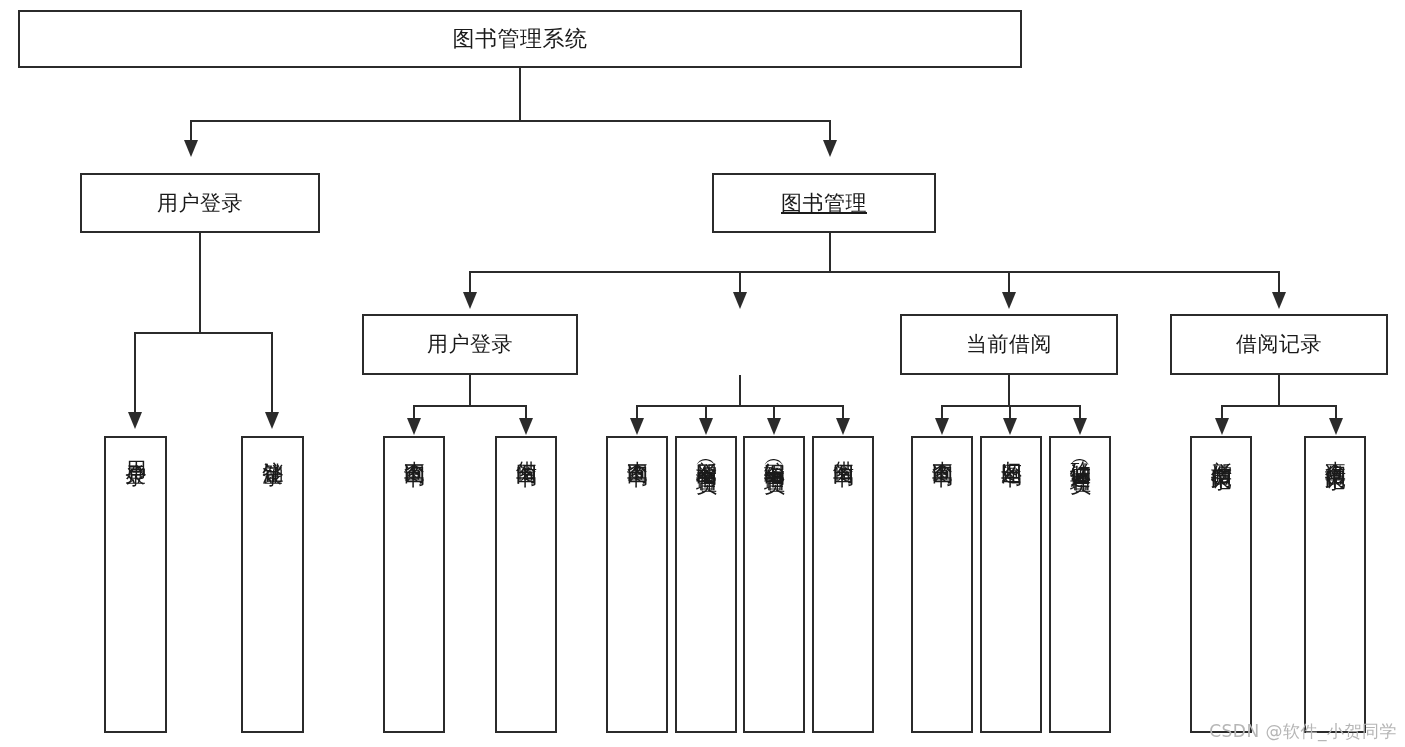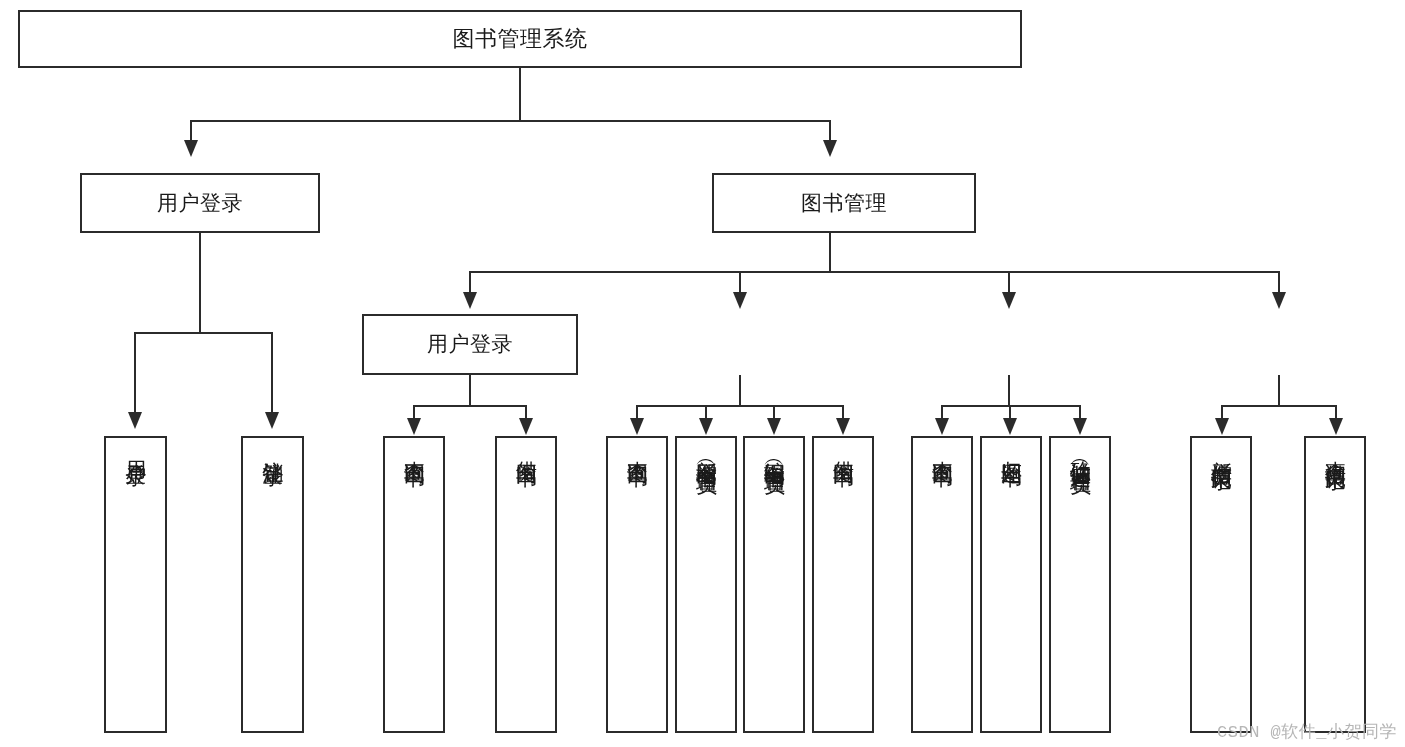--- a/index.html
+++ b/index.html
@@ -70,21 +70,20 @@
     border-top: 17px solid #2b2b2b;
   }
   #watermark {
     position: absolute;
     right: 8px;
     bottom: 4px;
     font-size: 17px;
     color: #b6b6b6;
     white-space: nowrap;
     letter-spacing: 0.5px;
-    font-family: Liberation Mono, monospace;
   }
 </style>
 </head>
 <body>
 
 <div id="canvas">
 
   <div class="node h" id="node-root" style="left:18px; top:10px; width:1004px; height:58px;">
     <span class="label">图书管理系统</span>
   </div>
@@ -93,21 +92,21 @@
   <div class="edge hline" style="left:190px; top:120px; width:641px; height:2px;"></div>
   <div class="edge vline" style="left:190px; top:120px; width:2px; height:22px;"></div>
   <div class="arrow" style="left:184px; top:140px;"></div>
   <div class="edge vline" style="left:829px; top:120px; width:2px; height:22px;"></div>
   <div class="arrow" style="left:823px; top:140px;"></div>
 
   <div class="node h" id="node-user-login" style="left:80px; top:173px; width:240px; height:60px;">
     <span class="label">用户登录</span>
   </div>
 
-  <div class="node h" id="node-book-manage" style="left:712px; top:173px; width:264px; height:60px;">
+  <div class="node h" id="node-book-manage" style="left:712px; top:173px; width:224px; height:60px;text-decoration:underline;">
     <span class="label">图书管理</span>
   </div>
 
   <div class="edge vline" style="left:199px; top:233px; width:2px; height:100px;"></div>
   <div class="edge hline" style="left:134px; top:332px; width:139px; height:2px;"></div>
   <div class="edge vline" style="left:134px; top:332px; width:2px; height:81px;"></div>
   <div class="arrow" style="left:128px; top:412px;"></div>
   <div class="edge vline" style="left:271px; top:332px; width:2px; height:81px;"></div>
   <div class="arrow" style="left:265px; top:412px;"></div>
 
@@ -118,20 +117,26 @@
   <div class="edge vline" style="left:739px; top:271px; width:2px; height:22px;"></div>
   <div class="arrow" style="left:733px; top:292px;"></div>
   <div class="edge vline" style="left:1008px; top:271px; width:2px; height:22px;"></div>
   <div class="arrow" style="left:1002px; top:292px;"></div>
   <div class="edge vline" style="left:1278px; top:271px; width:2px; height:22px;"></div>
   <div class="arrow" style="left:1272px; top:292px;"></div>
 
   <div class="node h" id="node-new-book-rec" style="left:362px; top:314px; width:216px; height:61px;">
     <span class="label">用户登录</span>
   </div>
+  <div class="node h" id="node-current-borrow" style="left:900px; top:314px; width:218px; height:61px;">
+    <span class="label">当前借阅</span>
+  </div>
+  <div class="node h" id="node-borrow-record" style="left:1170px; top:314px; width:218px; height:61px;">
+    <span class="label">借阅记录</span>
+  </div>
 
   <div class="edge vline" style="left:469px; top:375px; width:2px; height:31px;"></div>
   <div class="edge hline" style="left:413px; top:405px; width:114px; height:2px;"></div>
   <div class="edge vline" style="left:413px; top:405px; width:2px; height:14px;"></div>
   <div class="arrow" style="left:407px; top:418px;"></div>
   <div class="edge vline" style="left:525px; top:405px; width:2px; height:14px;"></div>
   <div class="arrow" style="left:519px; top:418px;"></div>
 
   <div class="edge vline" style="left:739px; top:375px; width:2px; height:31px;"></div>
   <div class="edge hline" style="left:636px; top:405px; width:208px; height:2px;"></div>

